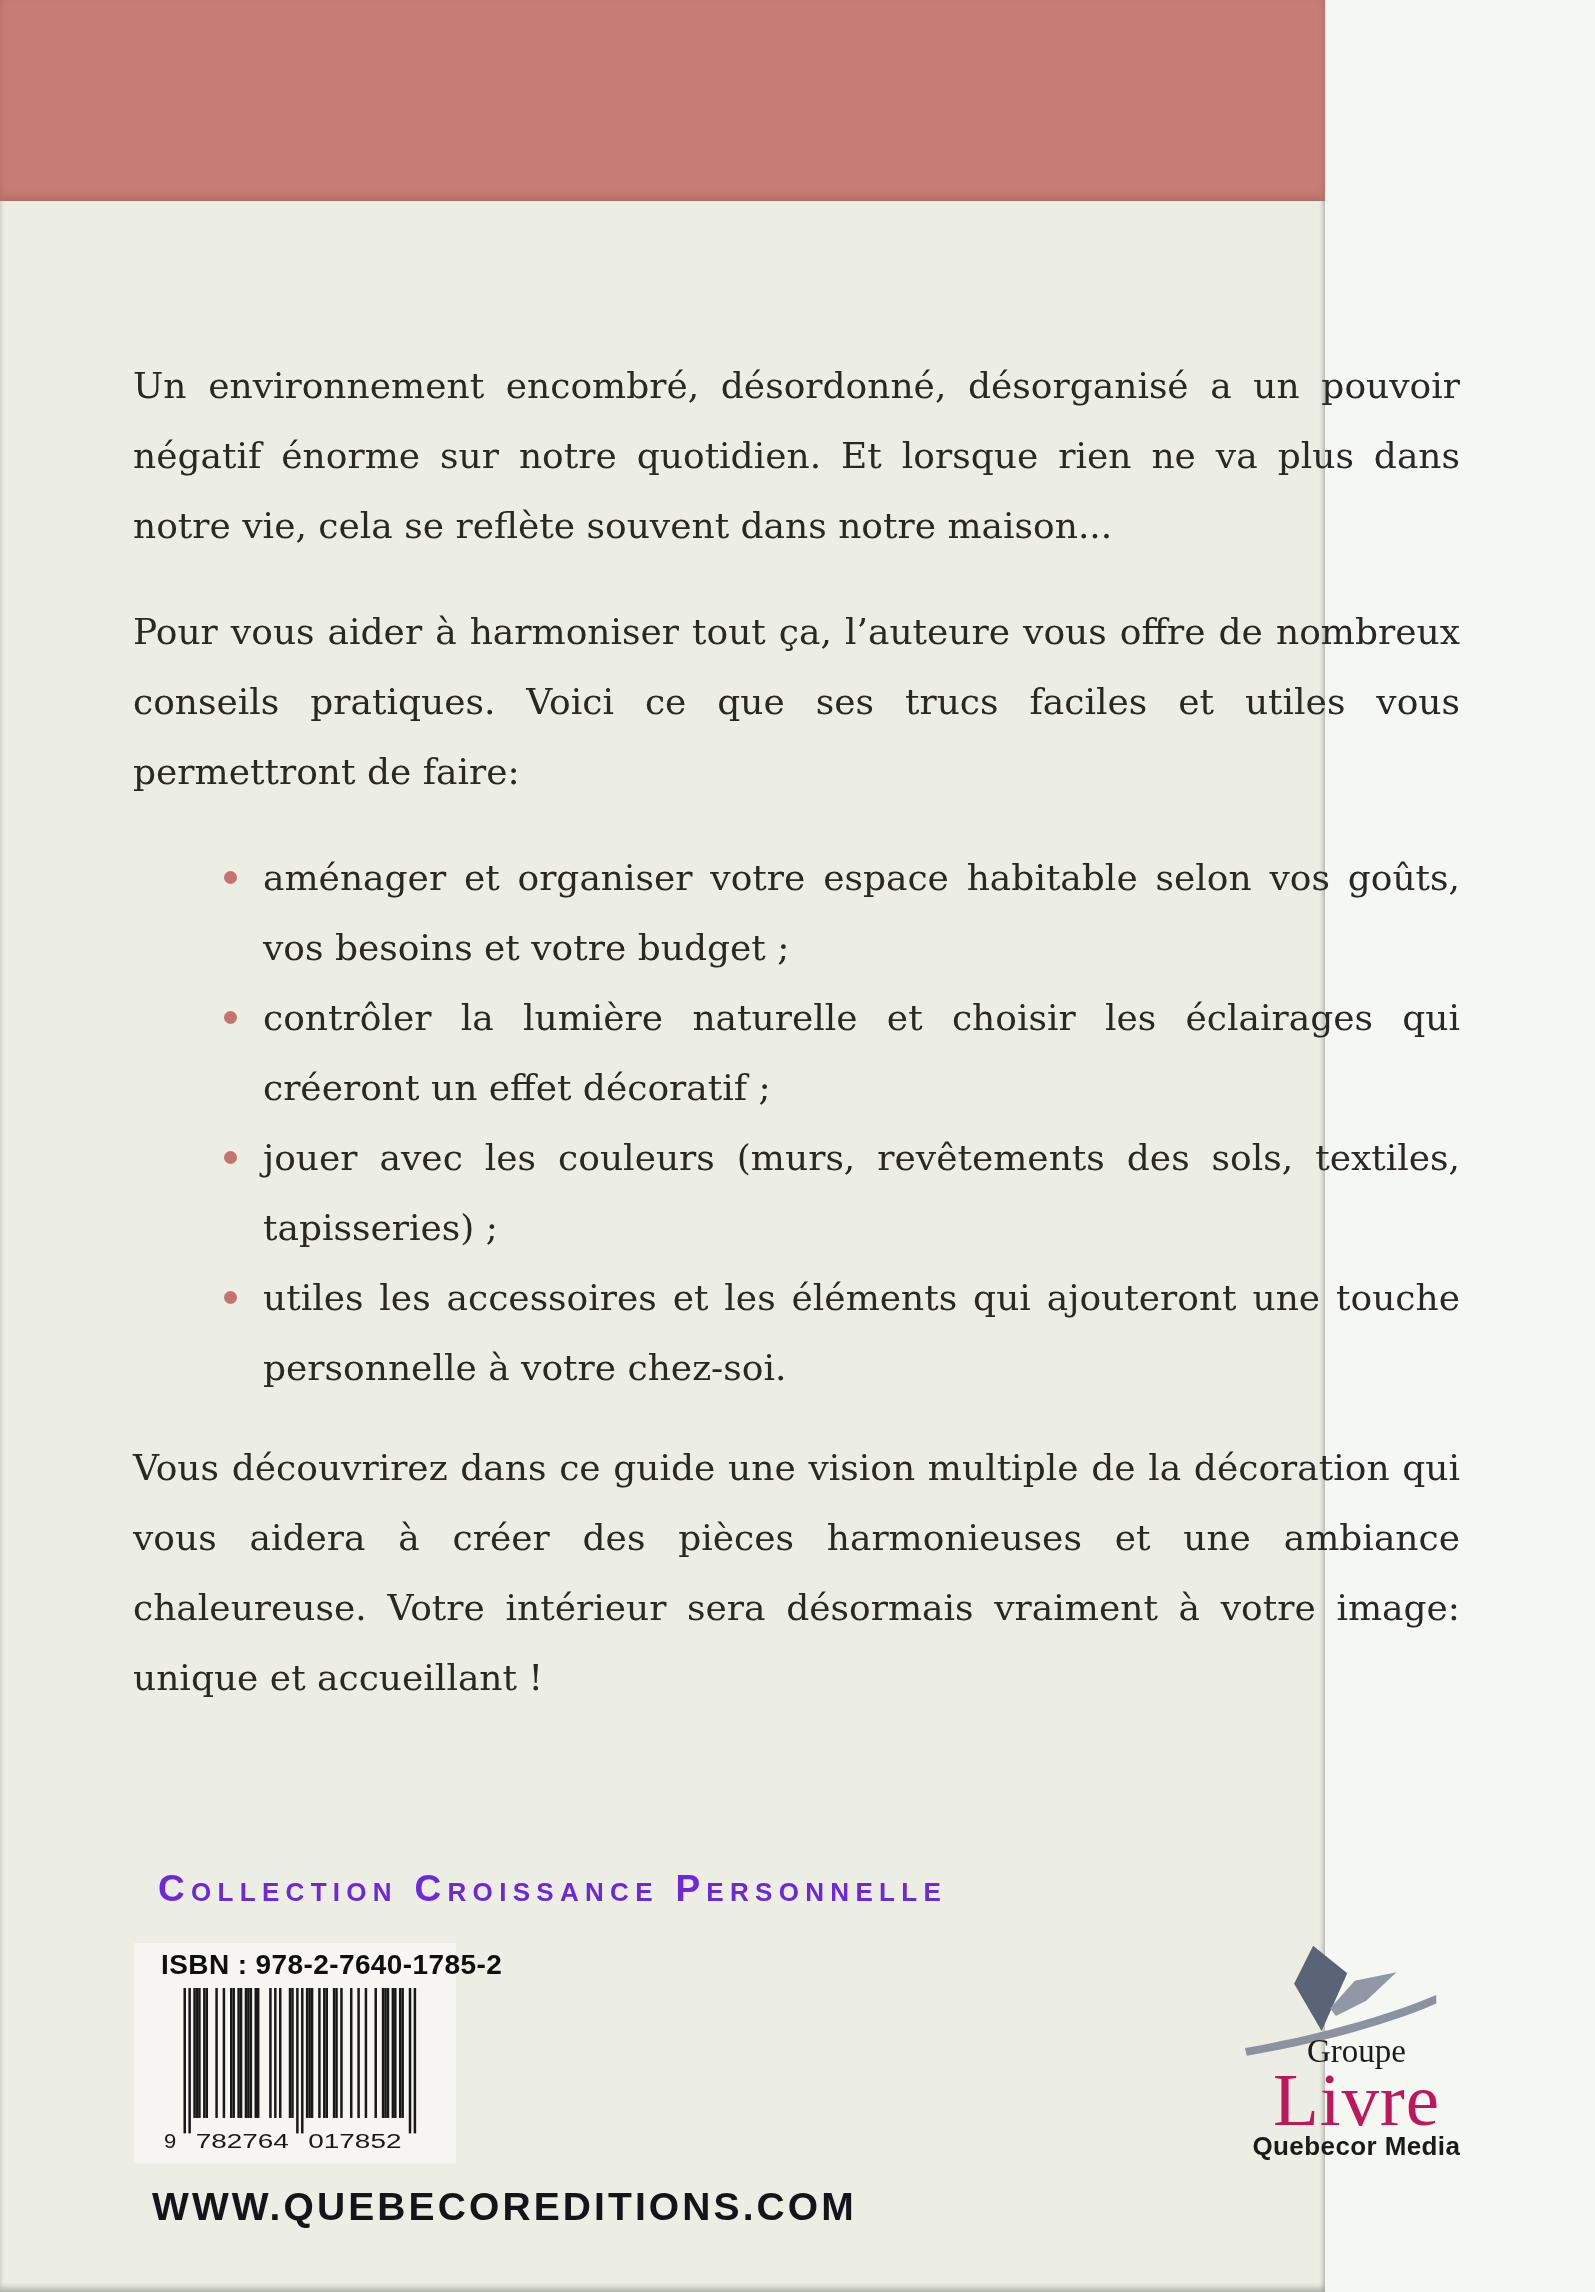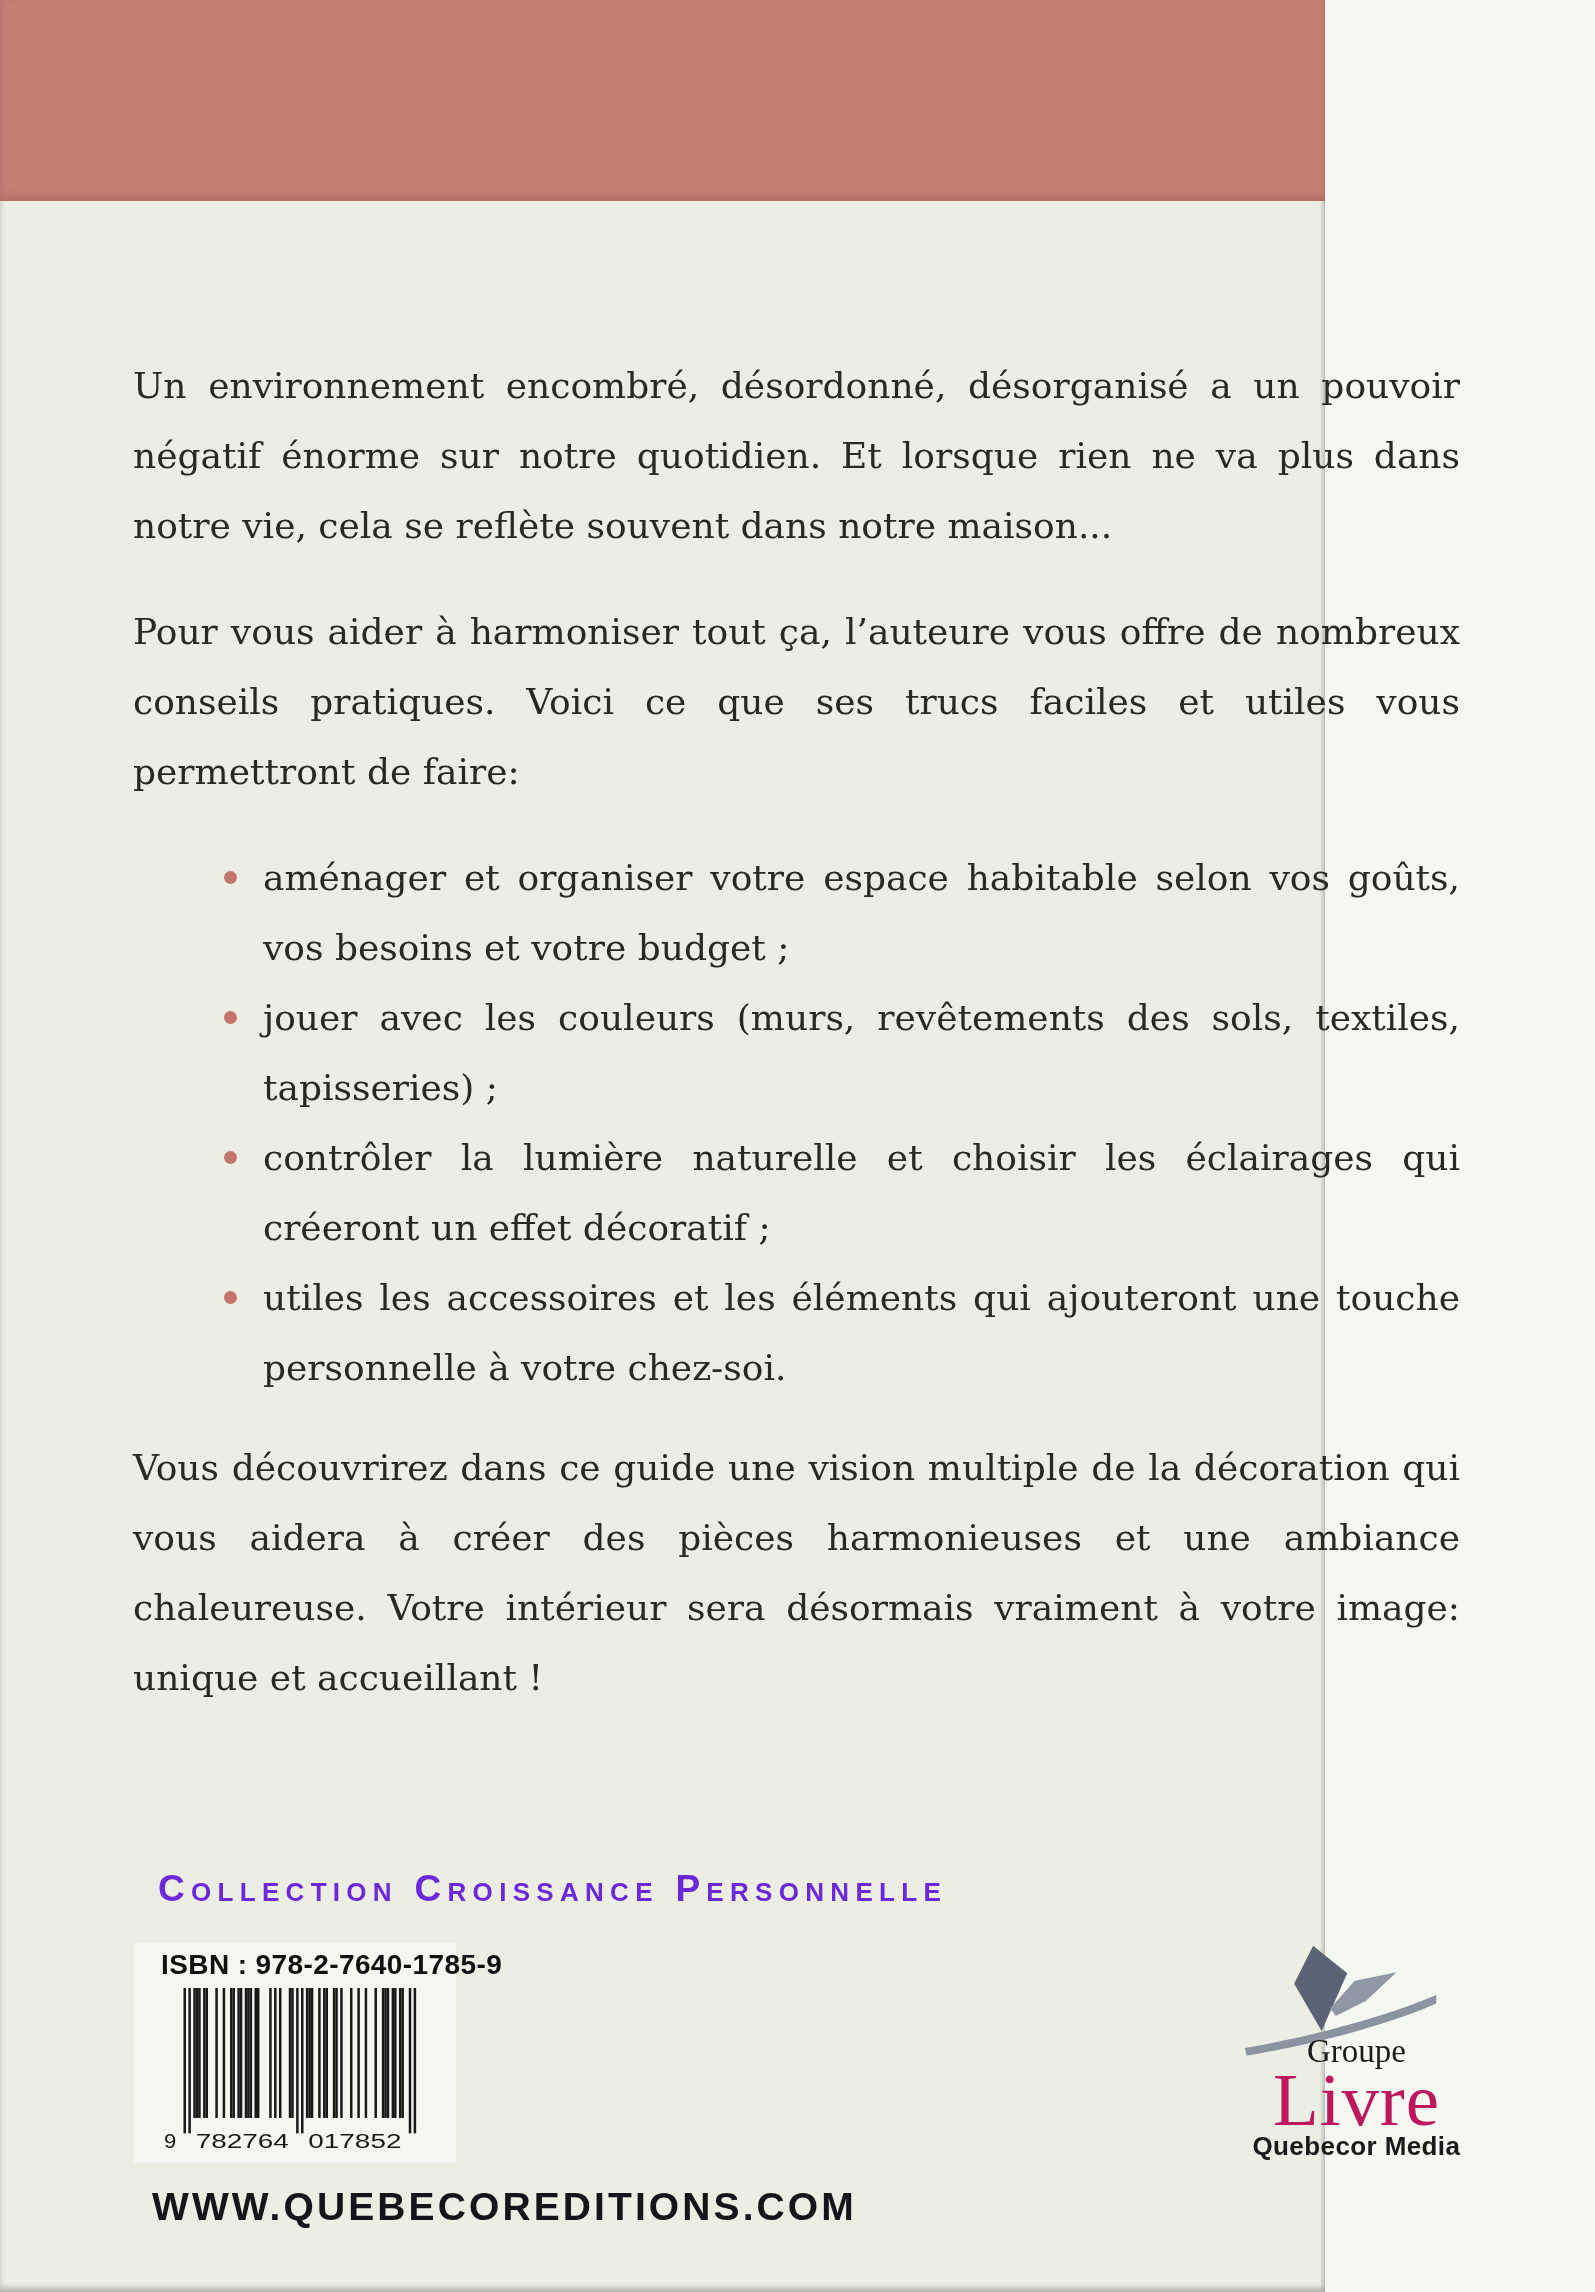--- a/index.html
+++ b/index.html
@@ -113,31 +113,31 @@
 
 <div class="cover">
 
   <div class="band"></div>
 
   <div class="text-block">
     <p>Un environnement encombré, désordonné, désorganisé a un pouvoir négatif énorme sur notre quotidien. Et lorsque rien ne va plus dans notre vie, cela se reflète souvent dans notre maison...</p>
     <p>Pour vous aider à harmoniser tout ça, l’auteure vous offre de nombreux conseils pratiques. Voici ce que ses trucs faciles et utiles vous permettront de faire:</p>
     <ul class="bullet-list" id="bullet-list">
         <li>aménager et organiser votre espace habitable selon vos goûts, vos besoins et votre budget ;</li>
+        <li>contrôler la lumière naturelle et choisir les éclairages qui créeront un effet décoratif ;</li>
         <li>jouer avec les couleurs (murs, revêtements des sols, textiles, tapisseries) ;</li>
-        <li>contrôler la lumière naturelle et choisir les éclairages qui créeront un effet décoratif ;</li>
         <li>utiles les accessoires et les éléments qui ajouteront une touche personnelle à votre chez-soi.</li>
       </ul>
     <p>Vous découvrirez dans ce guide une vision multiple de la décoration qui vous aidera à créer des pièces harmonieuses et une ambiance chaleureuse. Votre intérieur sera désormais vraiment à votre image: unique et accueillant !</p>
   </div>
 
   <div class="collection">Collection Croissance Personnelle</div>
 
   <div class="isbn-box"></div>
-  <div class="isbn-label">ISBN : 978-2-7640-1785-9</div>
+  <div class="isbn-label">ISBN : 978-2-7640-1785-2</div>
   <div class="barcode" id="barcode"><svg viewBox="-10 0 107 74" preserveAspectRatio="none">
         <rect x="0" y="0" width="1.02" height="66" fill="#191919"></rect>
         <rect x="2" y="0" width="1.02" height="66" fill="#191919"></rect>
         <rect x="4" y="0" width="1.02" height="59" fill="#191919"></rect>
         <rect x="5" y="0" width="1.02" height="59" fill="#191919"></rect>
         <rect x="6" y="0" width="1.02" height="59" fill="#191919"></rect>
         <rect x="8" y="0" width="1.02" height="59" fill="#191919"></rect>
         <rect x="9" y="0" width="1.02" height="59" fill="#191919"></rect>
         <rect x="13" y="0" width="1.02" height="59" fill="#191919"></rect>
         <rect x="16" y="0" width="1.02" height="59" fill="#191919"></rect>

